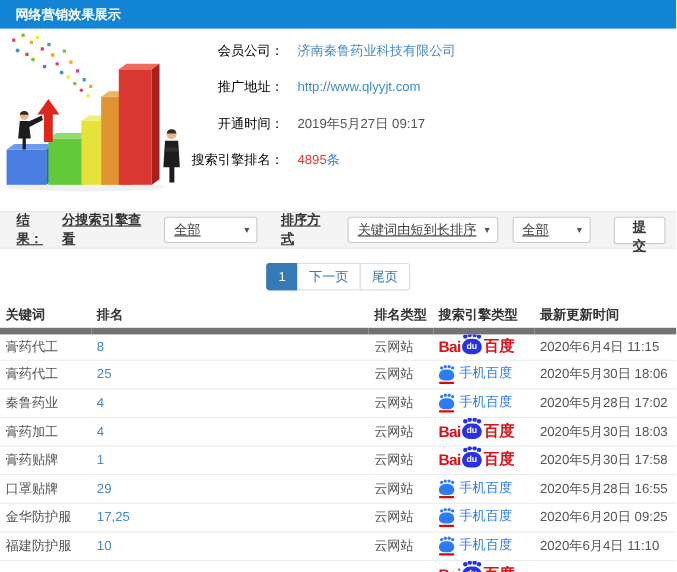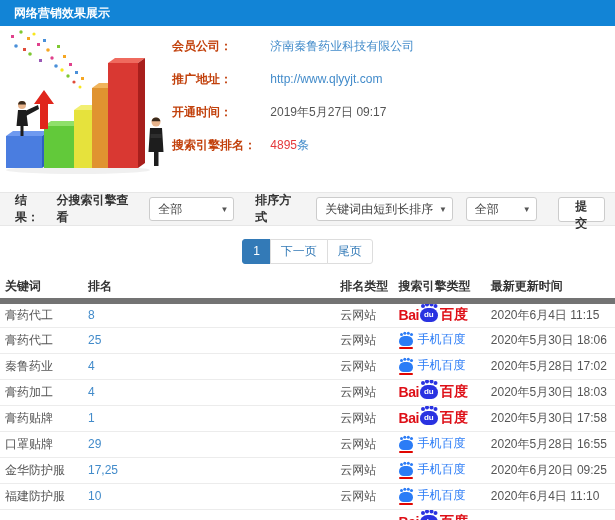--- a/index.html
+++ b/index.html
@@ -9,30 +9,30 @@
 
   
   .topbar { height:26px; background:#1284d6; color:#fff; font-size:12px; font-weight:bold;
             line-height:26px; padding-left:14px; }
 
   
   .info-section { display:flex; height:158px; }
   .clipart { width:172px; height:152px; flex:none; }
   .info-rows { padding-top:12px; font-size:12px; }
   .info-row { margin-bottom:16px; white-space:nowrap; }
-  .info-label { display:inline-block; min-width:86px; text-align:left; font-weight:bold; color:#c2410c; }
+  .info-label { display:inline-block; min-width:86px; text-align:right; font-weight:normal; color:#000000; }
   .info-value { margin-left:9px; color:#555; }
   .info-value.link { color:#428bca; text-decoration:none; cursor:pointer; }
   .val-red { margin-left:9px; color:#e4393c; }
   .val-unit { color:#428bca; }
 
   
   .filter-bar { margin-top:8px; height:34px; background:#f4f4f4; border-top:1px solid #e7e7e7;
                 border-bottom:1px solid #e7e7e7; display:flex; align-items:center;
-                padding:0 10px 0 15px; font-size:12px; color:#333; }
+                padding:0 10px 0 15px; font-size:12px; color:#333;text-decoration:underline; }
   .filter-title { font-weight:bold; }
   .filter-controls { margin-left:auto; display:flex; align-items:center;gap:13px; }
   .filter-lbl { font-weight:bold; margin:0 5px 0 8px; }
   .sel { position:relative; background:#fff; border:1px solid #ccc; border-radius:3px;
          height:24px; line-height:22px; padding:0 18px 0 8px; color:#444; cursor:pointer;
          white-space:nowrap; overflow:hidden; }
   .sel .caret { position:absolute; right:5px; top:0; font-size:8px; color:#555; line-height:24px; }
   .sel-engine { width:92px; }
   .sel-sort { width:150px; }
   .sel-article { width:76px; }

